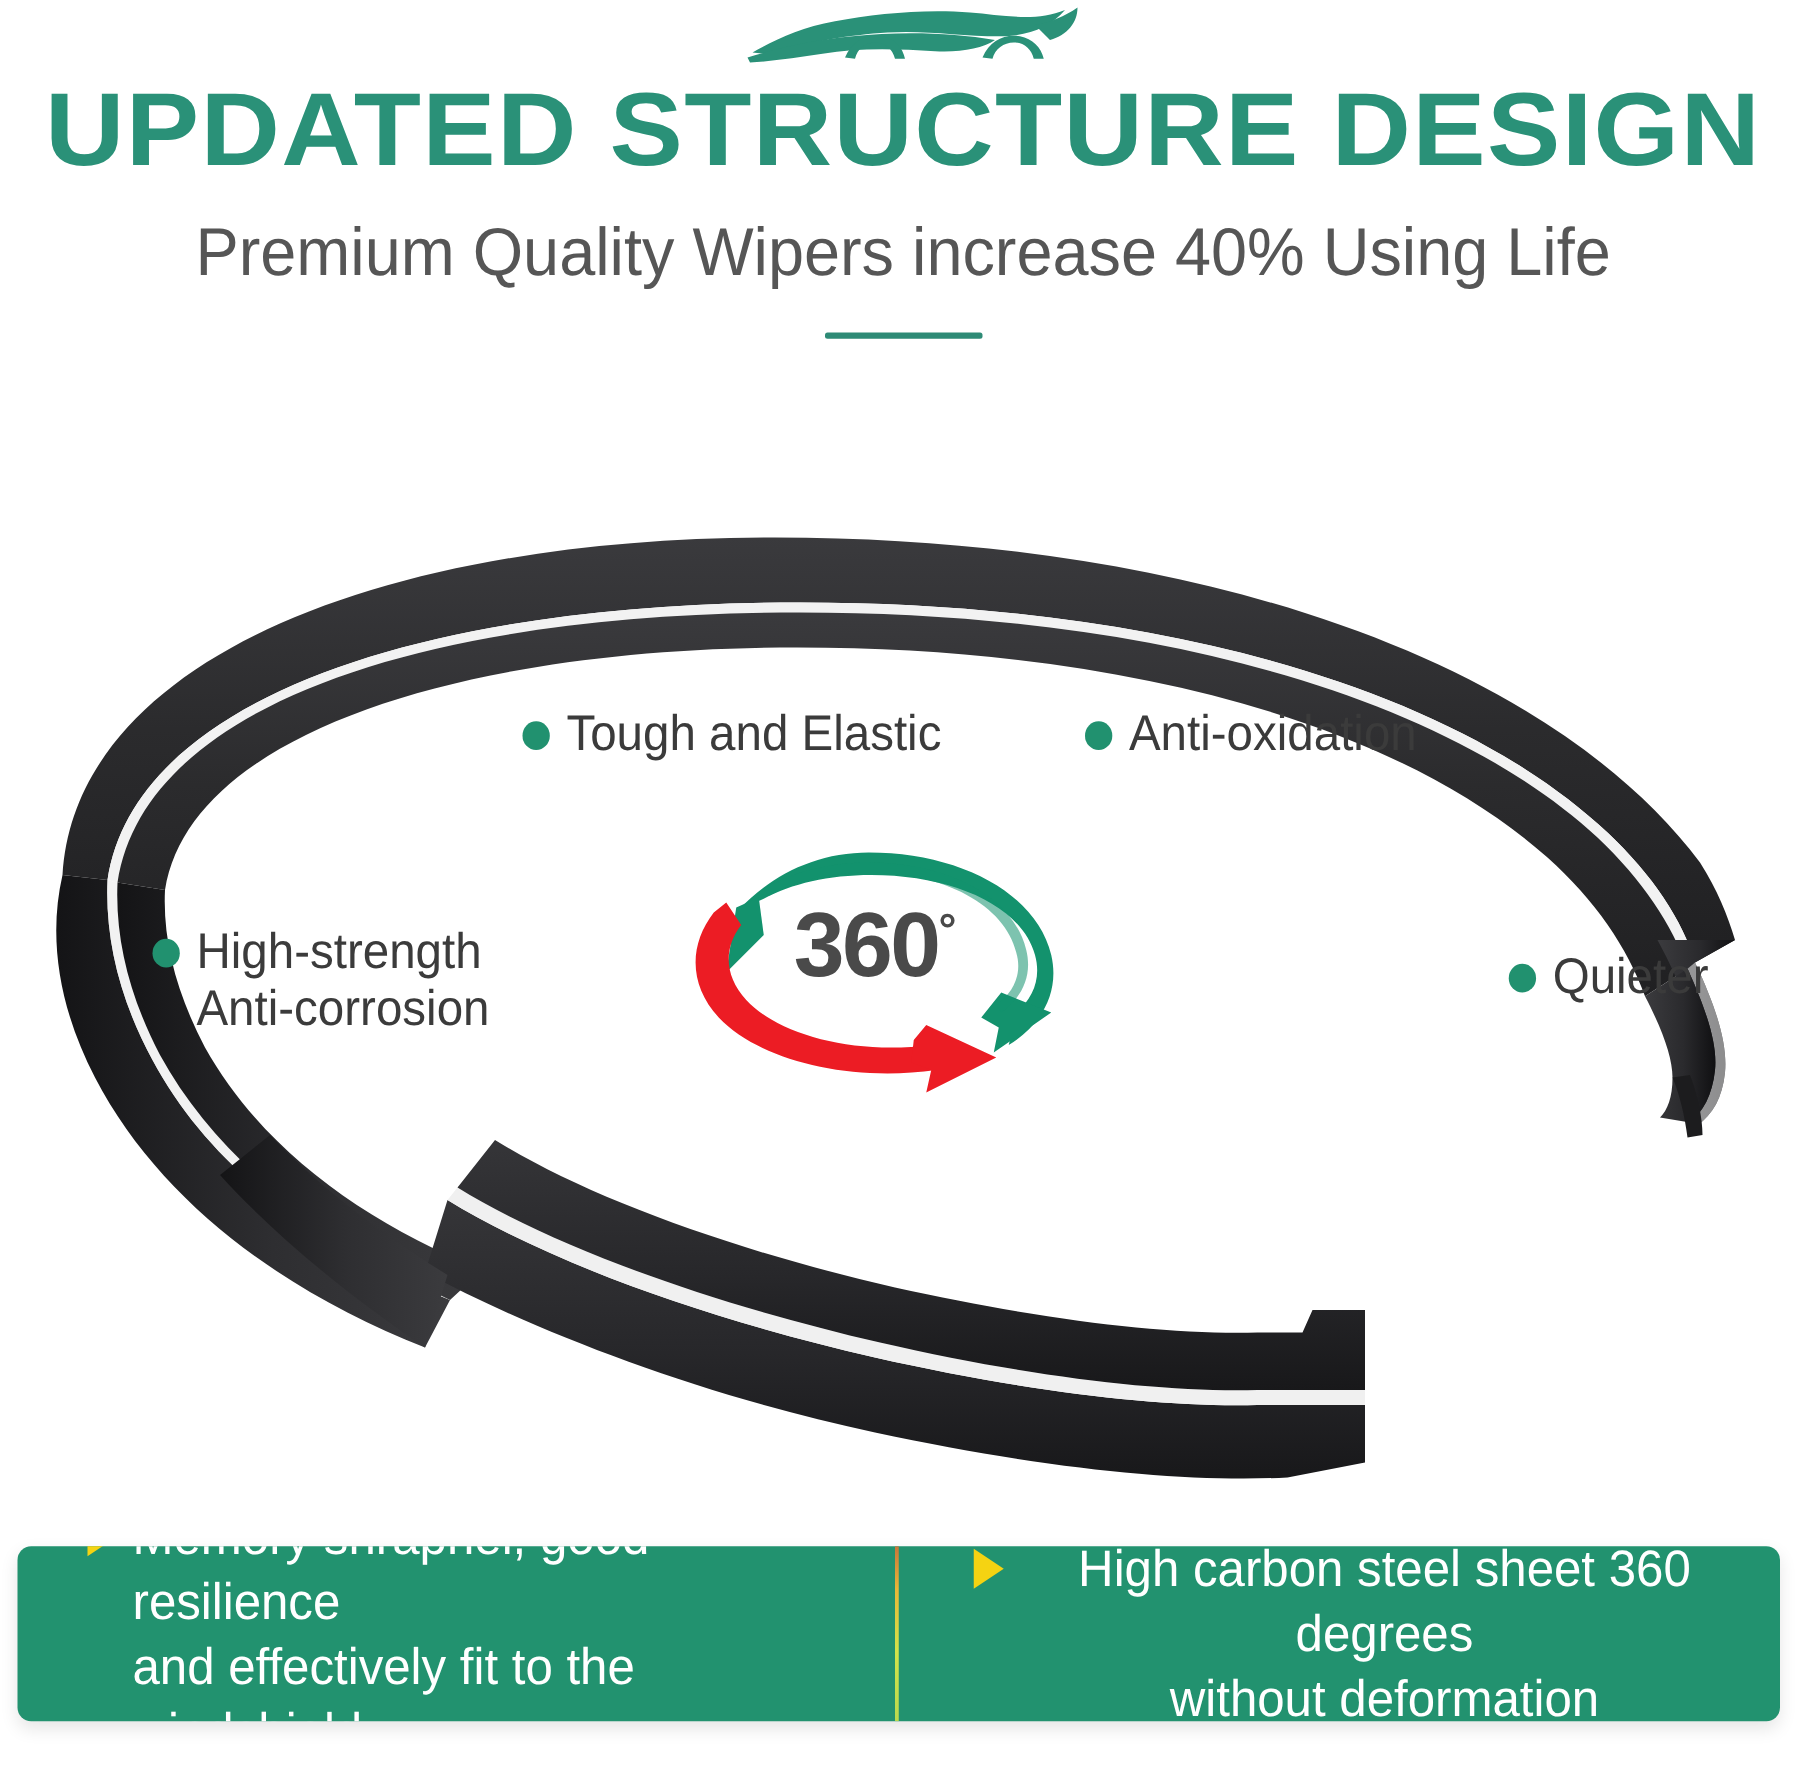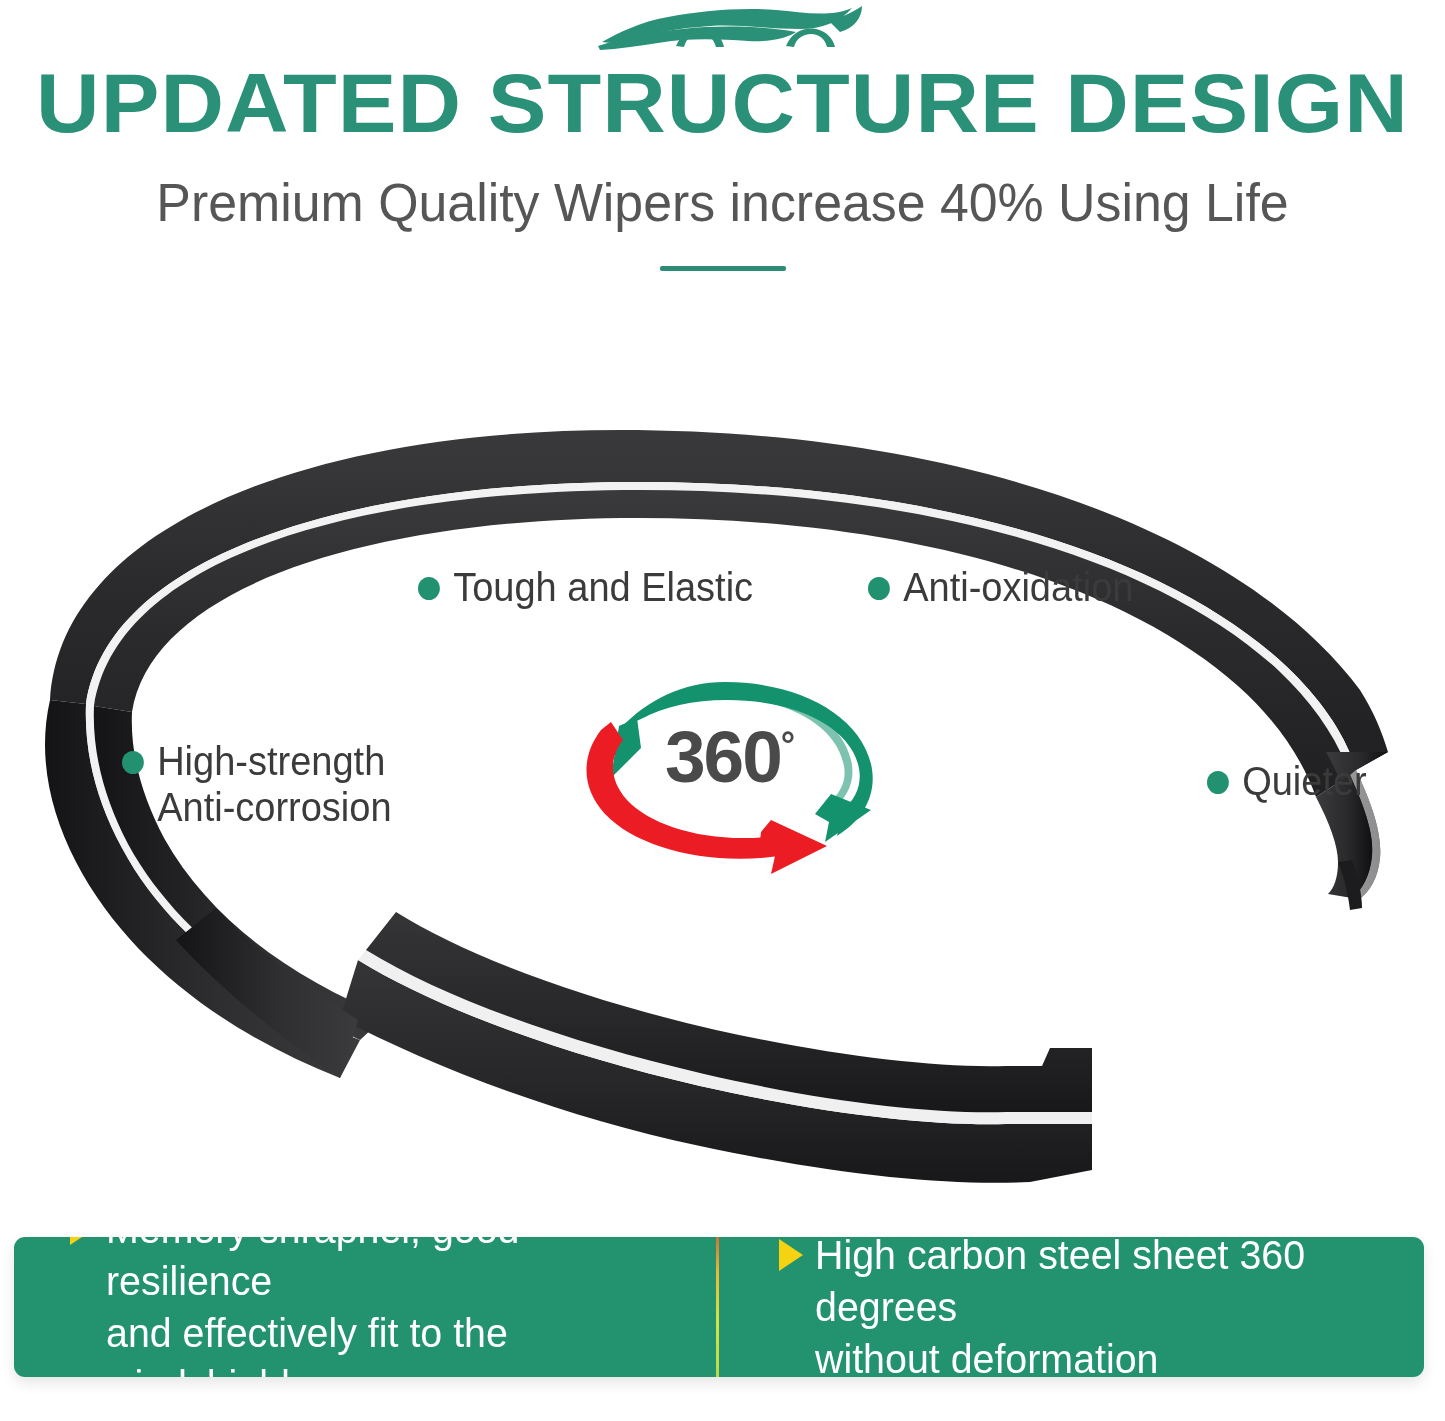--- a/index.html
+++ b/index.html
@@ -103,21 +103,21 @@
     margin-top: 13px;
   }
   .callout-tough   { left: 418px;  top: 564px; }
   .callout-anti    { left: 868px;  top: 564px; }
   .callout-high    { left: 122px;  top: 738px; }
   .callout-quiet   { left: 1207px; top: 758px; }
 
   
   .badge360 {
     position: absolute;
-    left: 575px;
+    left: 545px;
     top: 660px;
     width: 340px;
     height: 215px;
   }
   .badge360 .num {
     position: absolute;
     left: 90px;
     top: 60px;
     font-family: "Liberation Sans", sans-serif;
     font-weight: bold;
@@ -145,21 +145,21 @@
     box-shadow: 0 6px 14px rgba(0,0,0,0.10);
     overflow: hidden;
   }
   .banner-cell {
     flex: 1 1 0;
     display: flex;
     align-items: center;
     padding: 0 0 0 56px;
     box-sizing: border-box;
   }
-  .banner-cell.right { padding-left: 60px; }
+  .banner-cell.right { padding-left: 60px; text-align: center; }
   .banner-divider {
     flex: 0 0 auto;
     width: 3px;
     align-self: stretch;
     background: linear-gradient(to bottom, #c8763a 0%, #e8b838 25%, #d2e34a 60%, #b9d94e 100%);
   }
   .banner-row {
     display: flex;
     align-items: flex-start;
     gap: 12px;

